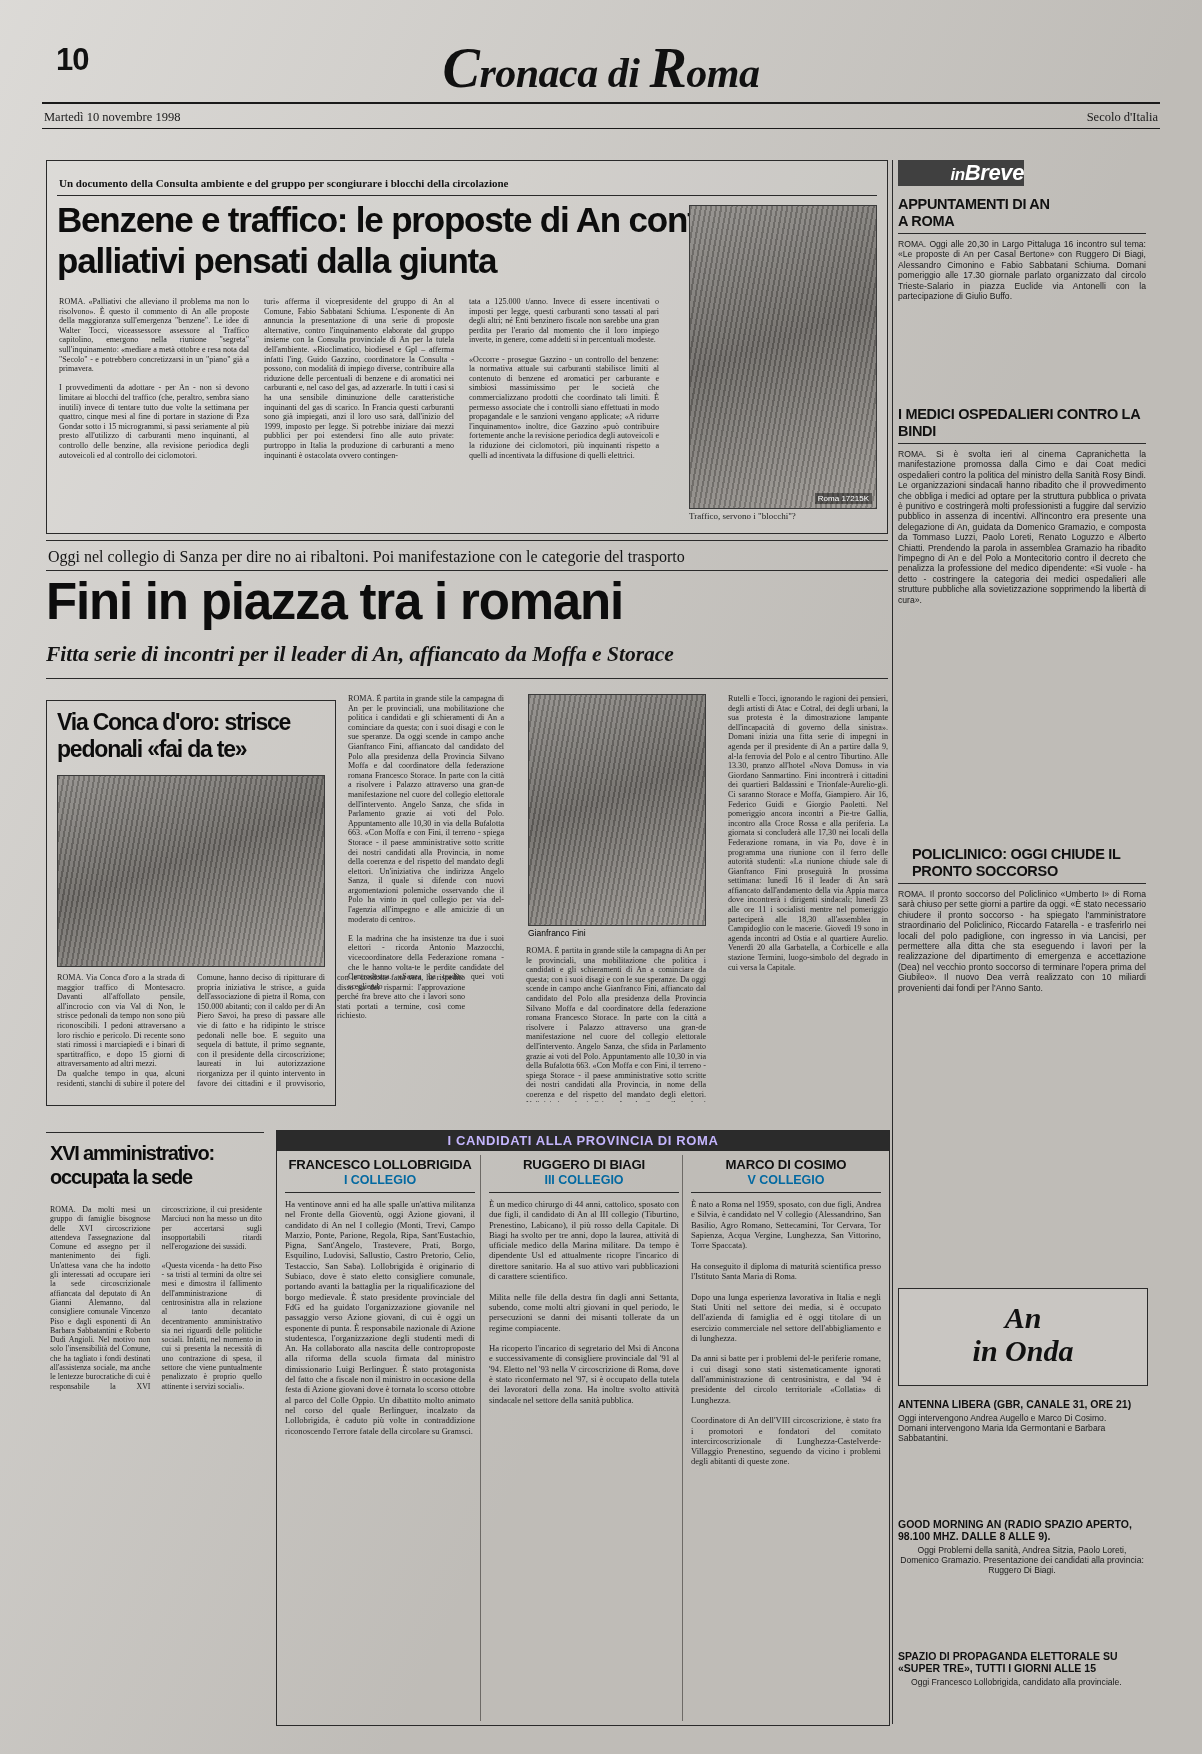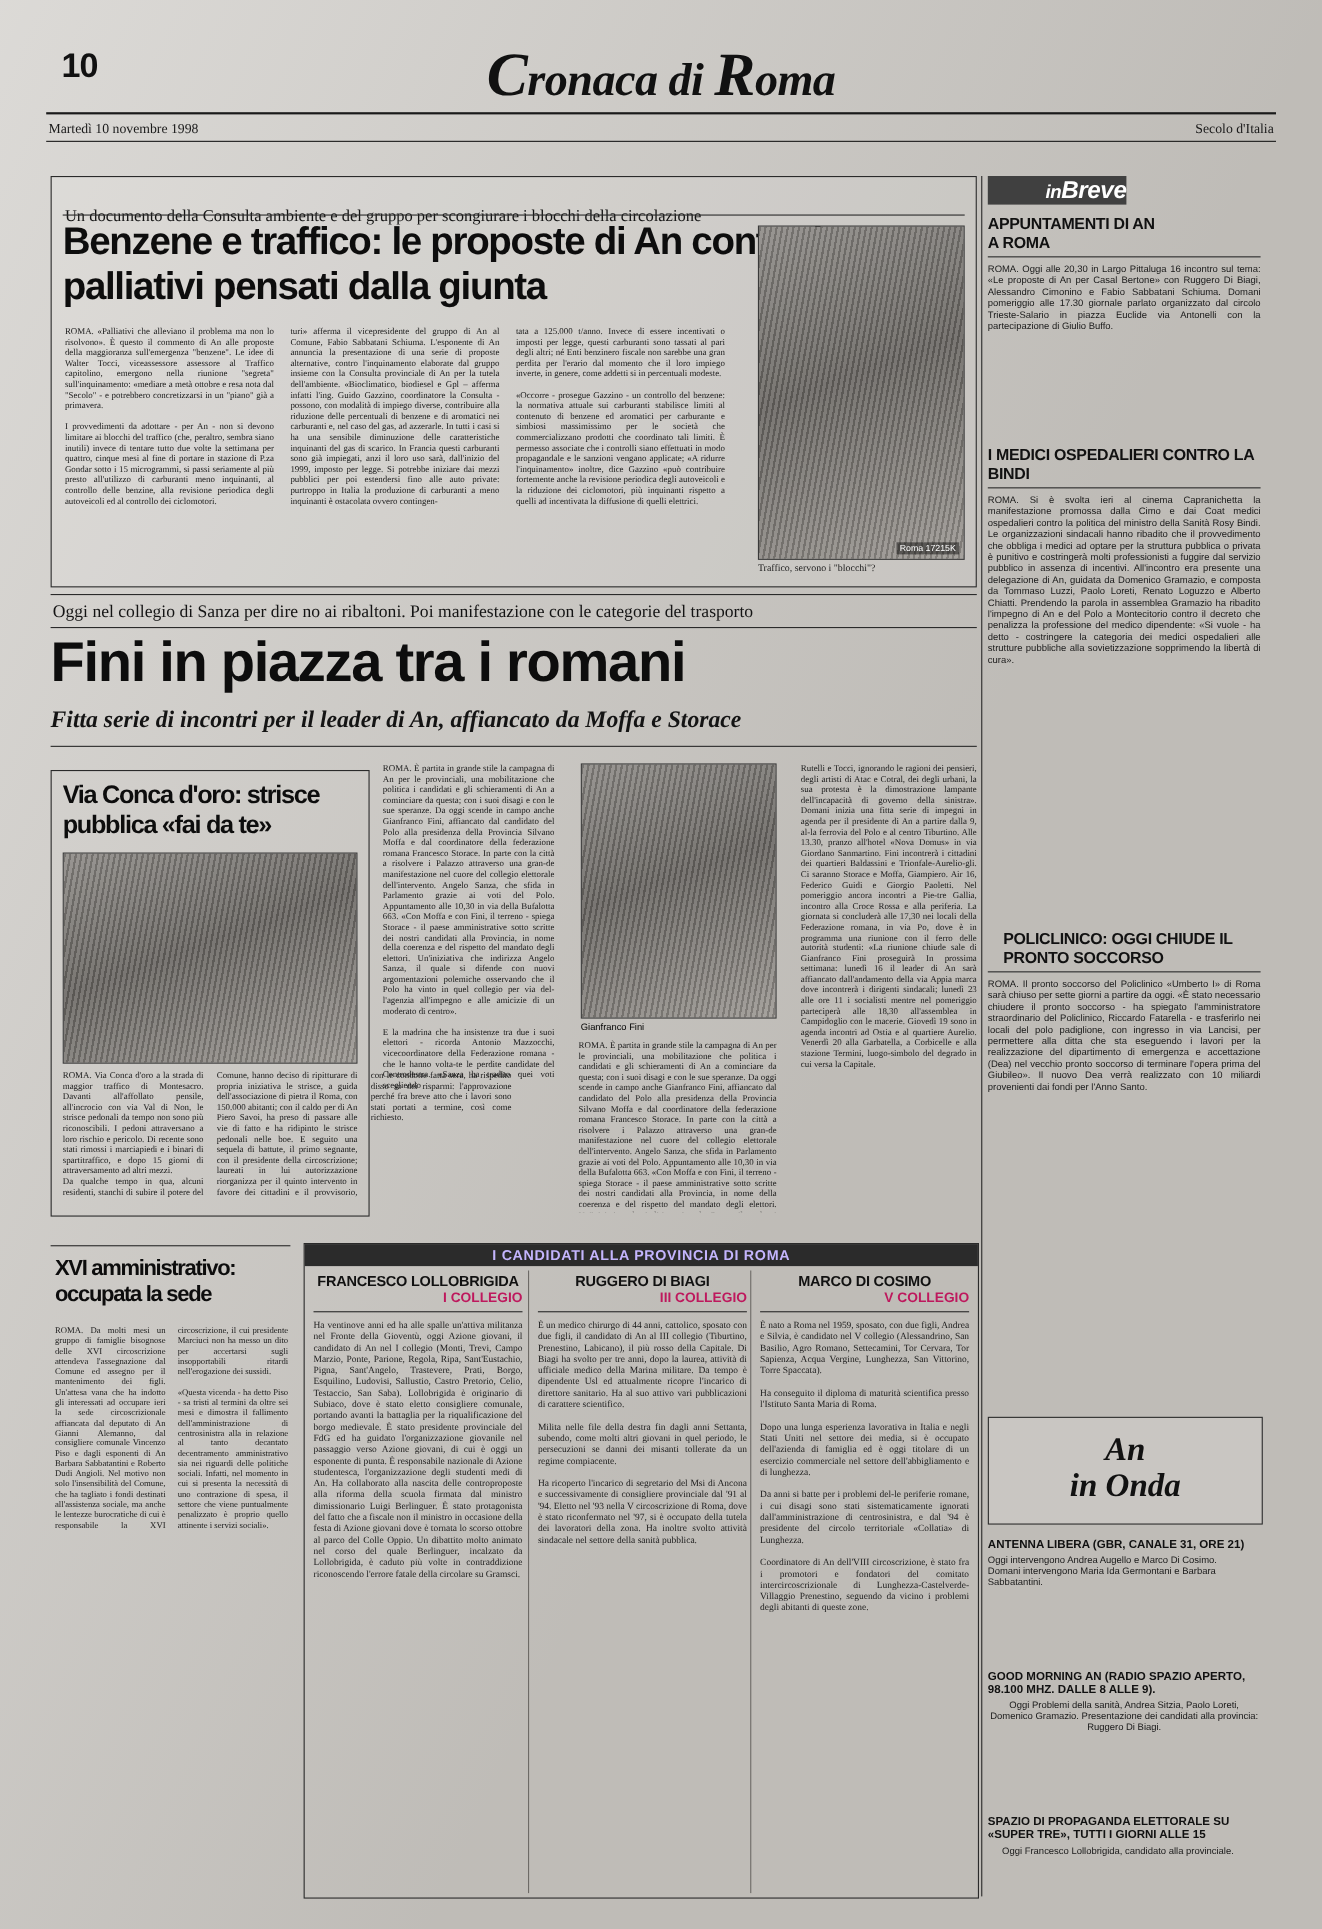--- a/index.html
+++ b/index.html
@@ -102,22 +102,23 @@
   }
 
   
   .topbox {
     position: absolute;
     left: 46px; top: 160px; width: 840px; height: 372px;
     border: 1.5px solid #2a2a2a;
     background: rgba(255,255,255,0.10);
   }
   .topbox .kicker {
-    position: absolute; left: 12px; top: 28px; width: 812px;
-    font-size: 15px;
+    position: absolute; left: 12px; top: 16px; width: 812px;
+    font-size: 11px;
+    font-weight: bold;
   }
   .topbox-rule {
     position: absolute; left: 10px; right: 10px; top: 34px;
     border-top: 1px solid #2a2a2a;
   }
   .topbox .headline {
     position: absolute; left: 10px; top: 38px; width: 700px;
     font-size: 35px; line-height: 41px;
   }
   .topbox-cols {
@@ -244,22 +245,22 @@
     font-weight: bold;
     font-size: 13.2px;
     text-align: center;
     color: #111;
     letter-spacing: -0.2px;
   }
   .cand-coll {
     font-family: "Liberation Sans", sans-serif;
     font-weight: bold;
     font-size: 12.5px;
-    text-align: right;
-    color: #be185d;
+    text-align: center;
+    color: #0369a1;
     margin-top: 1px;
   }
   .cand-hr {
     border-top: 1px solid #2a2a2a;
     margin: 5px 0 6px;
   }
   .cand-body {
     font-family: "Liberation Serif", serif;
     font-size: 8.6px;
     line-height: 10.3px;
@@ -383,21 +384,21 @@
   </div>
 
   <div class="lead2-rule" style="top:540px;"></div>
   <div class="kicker lead2-kicker">Oggi nel collegio di Sanza per dire no ai ribaltoni. Poi manifestazione con le categorie del trasporto</div>
   <div class="lead2-rule" style="top:570px;"></div>
   <div class="headline lead2-head">Fini in piazza tra i romani</div>
   <div class="lead2-sub">Fitta serie di incontri per il leader di An, affiancato da Moffa e Storace</div>
   <div class="lead2-rule" style="top:678px;"></div>
 
   <div class="concabox">
-    <div class="headline">Via Conca d'oro: strisce pubblica «fai da te»</div>
+    <div class="headline">Via Conca d'oro: strisce pedonali «fai da te»</div>
     <div class="photo"></div>
     <div class="conca-text body-text">
       <div>ROMA. Via Conca d'oro a la strada di maggior traffico di Montesacro. Davanti all'affollato pensile, all'incrocio con via Val di Non, le strisce pedonali da tempo non sono più riconoscibili. I pedoni attraversano a loro rischio e pericolo. Di recente sono stati rimossi i marciapiedi e i binari di spartitraffico, e dopo 15 giorni di attraversamento ad altri mezzi.</div>
       <div>Da qualche tempo in qua, alcuni residenti, stanchi di subire il potere del Comune, hanno deciso di ripitturare di propria iniziativa le strisce, a guida dell'associazione di pietra il Roma, con 150.000 abitanti; con il caldo per di An Piero Savoi, ha preso di passare alle vie di fatto e ha ridipinto le strisce pedonali nelle boe. E seguito una sequela di battute, il primo segnante, con il presidente della circoscrizione; laureati in lui autorizzazione riorganizza per il quinto intervento in favore dei cittadini e il provvisorio, con le condotte fatta sera, ha rispedito disso so dei risparmi: l'approvazione perché fra breve atto che i lavori sono stati portati a termine, così come richiesto.</div>
     </div>
   </div>
 
   <div class="finicols">
     <div class="fini-c1 body-text" style="white-space:pre-line; overflow:hidden;">ROMA. È partita in grande stile la campagna di An per le provinciali, una mobilitazione che politica i candidati e gli schieramenti di An a cominciare da questa; con i suoi disagi e con le sue speranze. Da oggi scende in campo anche Gianfranco Fini, affiancato dal candidato del Polo alla presidenza della Provincia Silvano Moffa e dal coordinatore della federazione romana Francesco Storace. In parte con la città a risolvere i Palazzo attraverso una gran-de manifestazione nel cuore del collegio elettorale dell'intervento. Angelo Sanza, che sfida in Parlamento grazie ai voti del Polo. Appuntamento alle 10,30 in via della Bufalotta 663. «Con Moffa e con Fini, il terreno - spiega Storace - il paese amministrative sotto scritte dei nostri candidati alla Provincia, in nome della coerenza e del rispetto del mandato degli elettori. Un'iniziativa che indirizza Angelo Sanza, il quale si difende con nuovi argomentazioni polemiche osservando che il Polo ha vinto in quel collegio per via del-l'agenzia all'impegno e alle amicizie di un moderato di centro».
 

